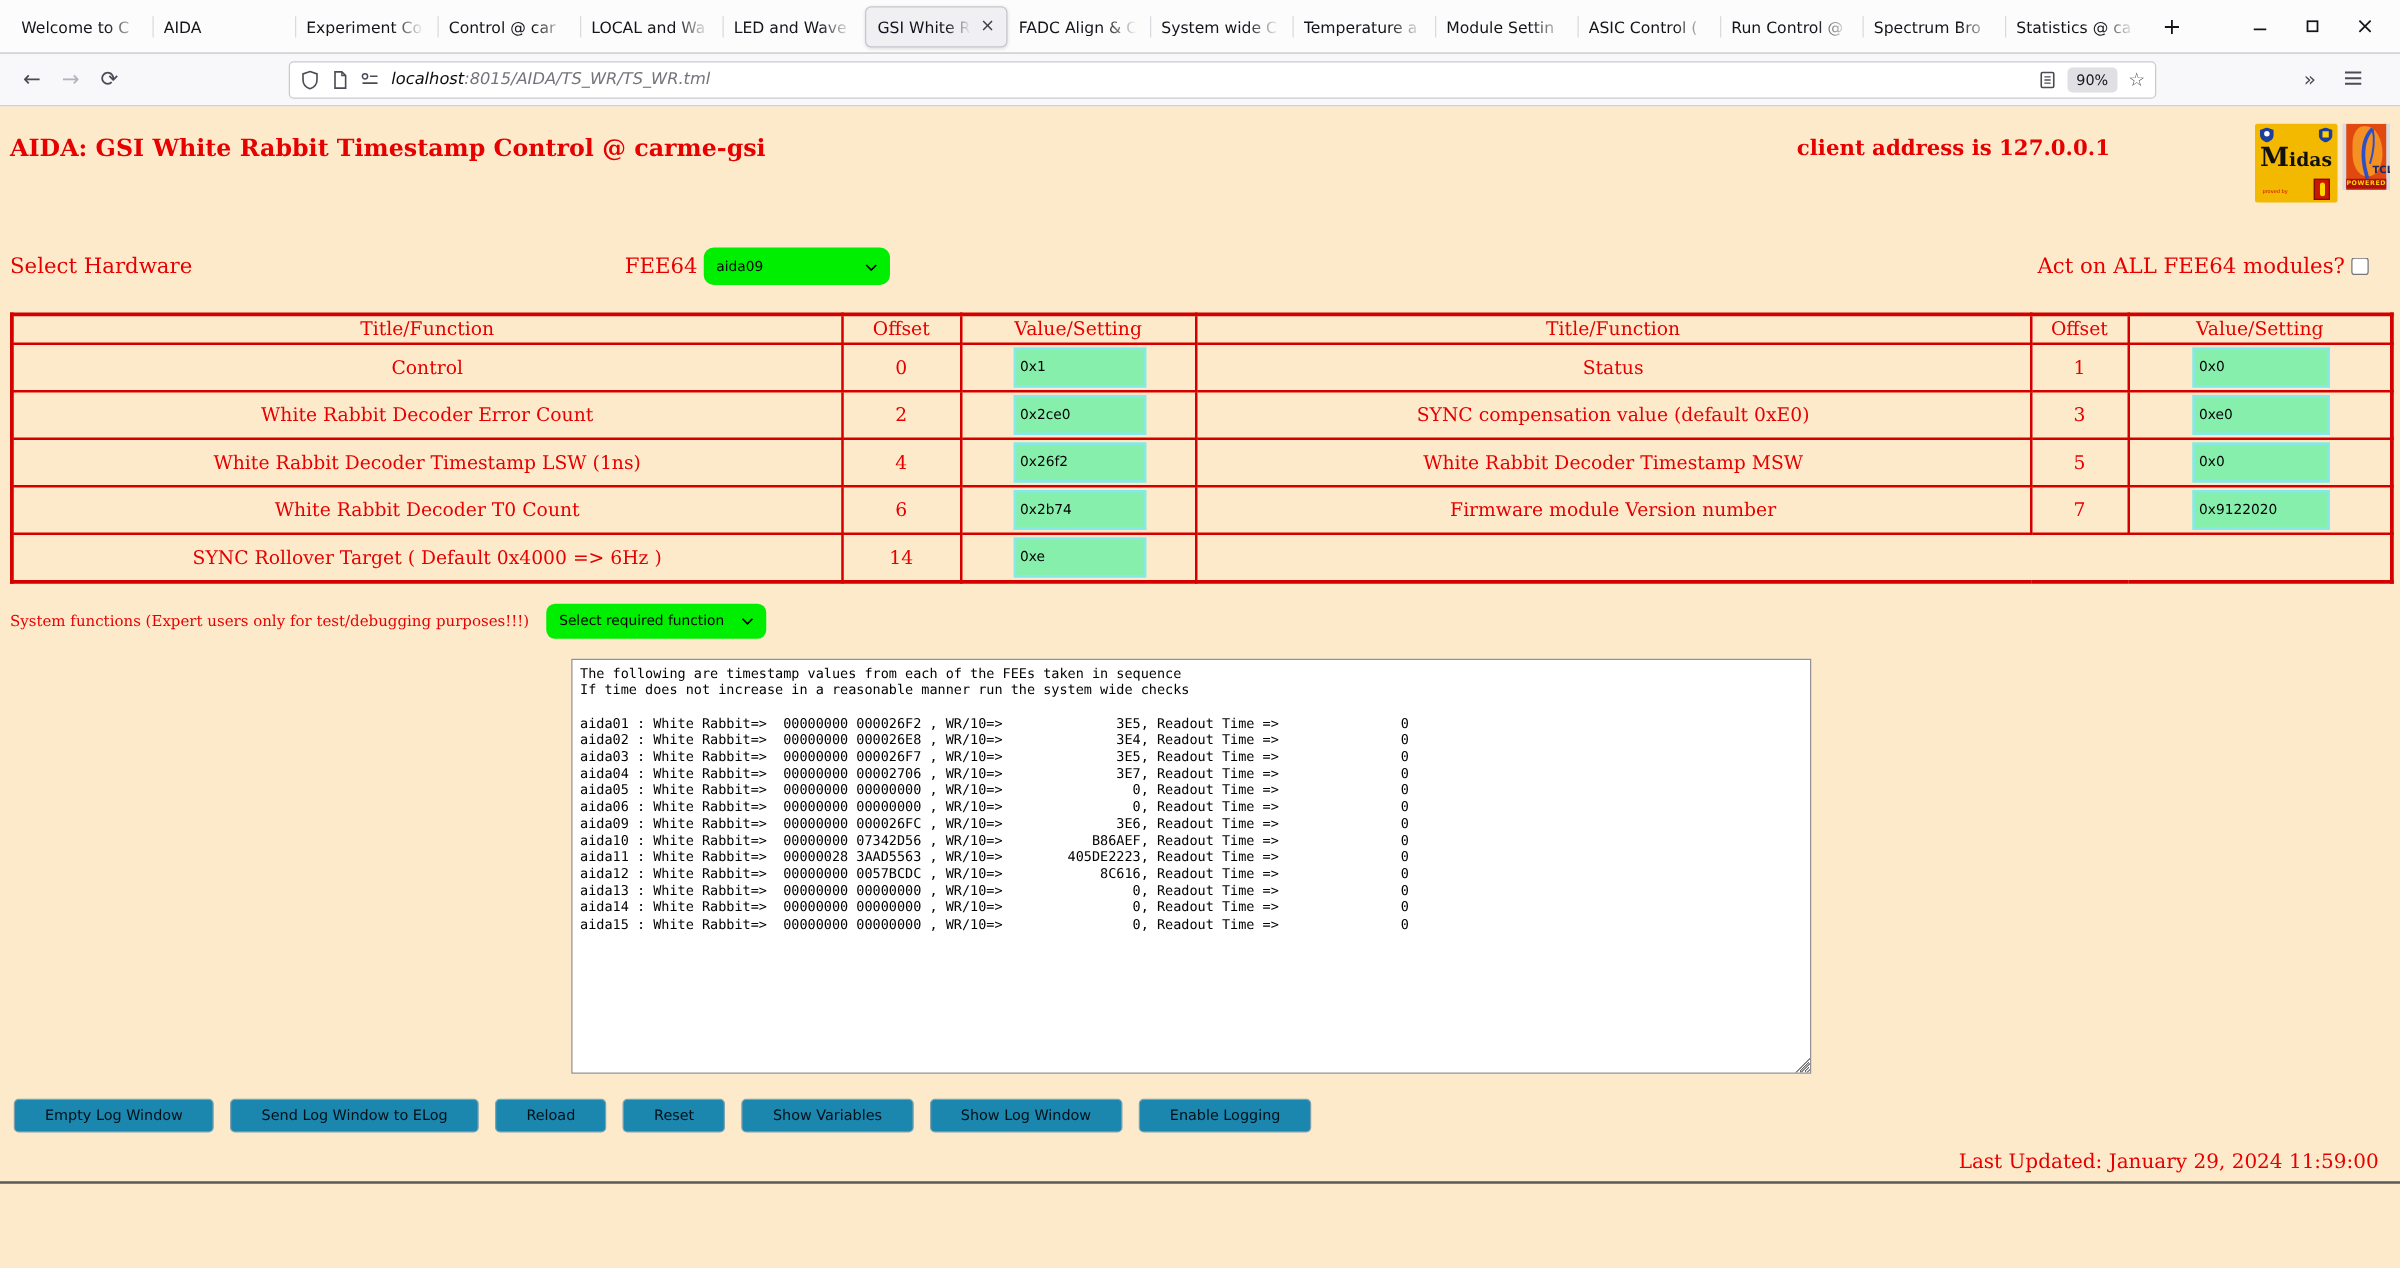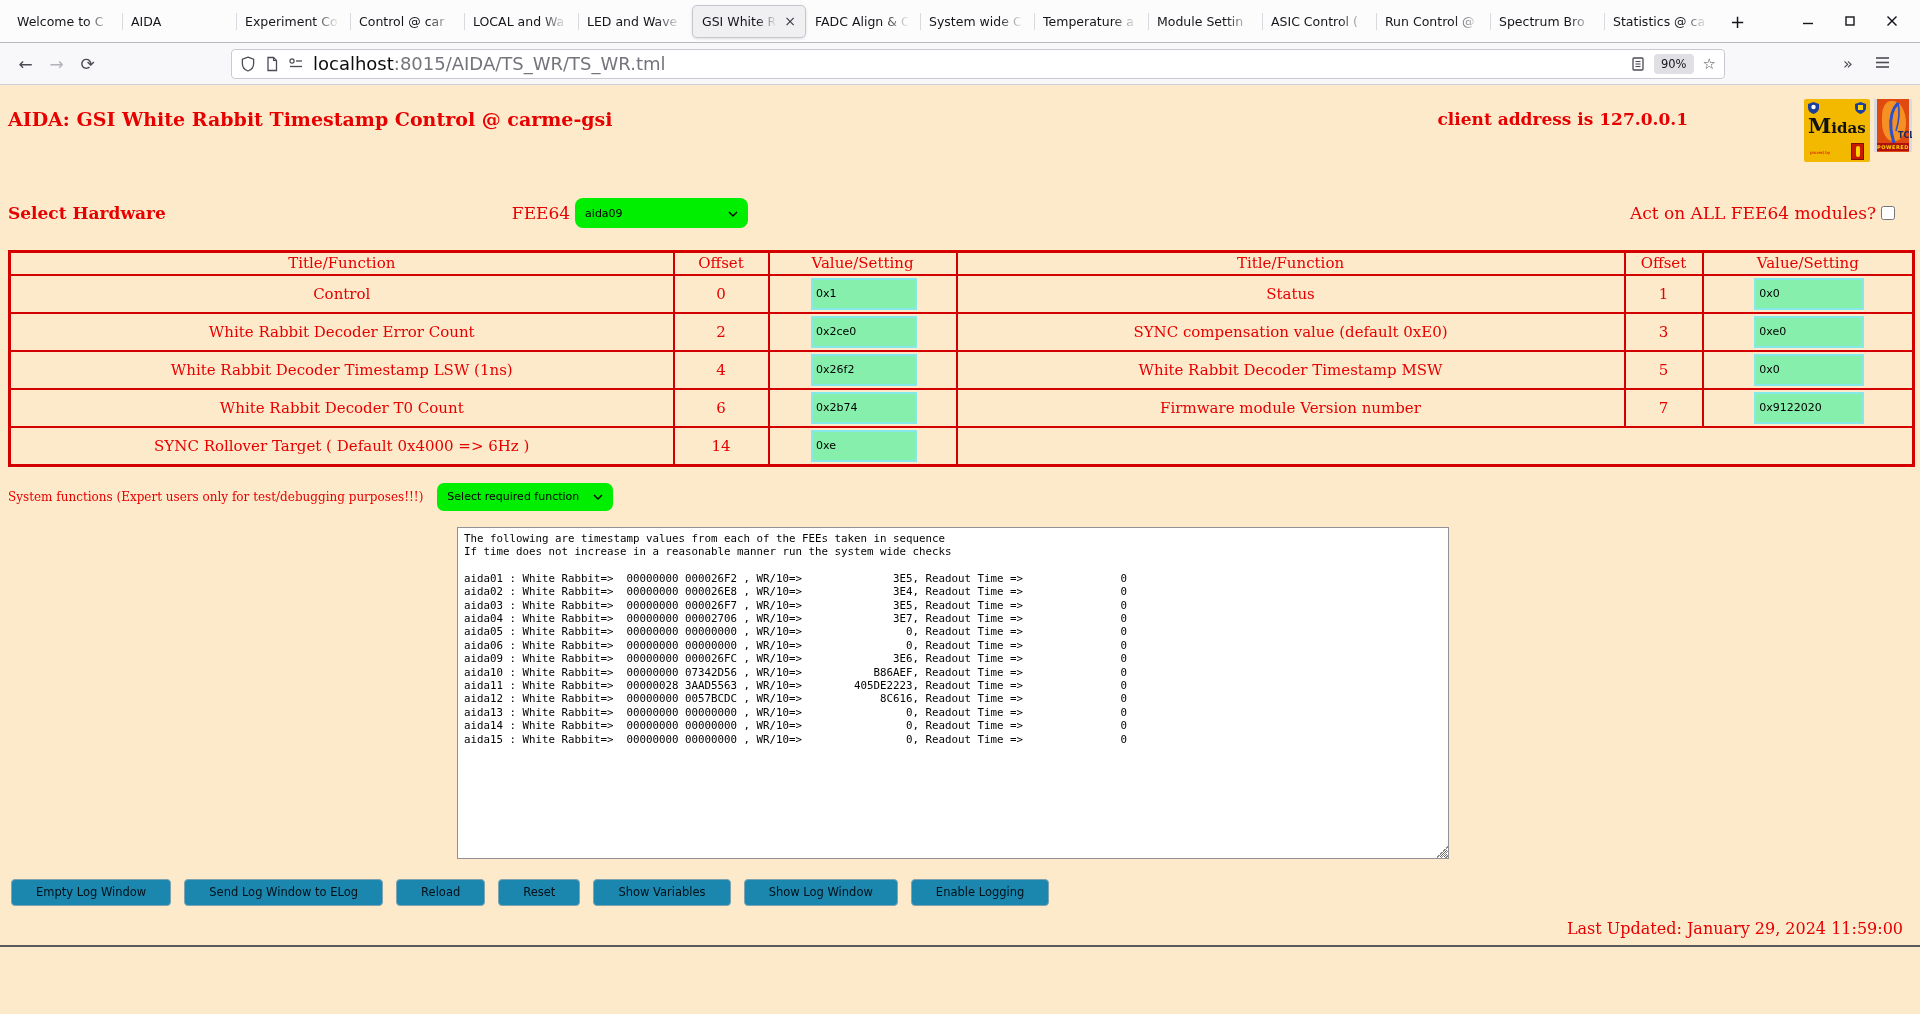--- a/index.html
+++ b/index.html
@@ -25,21 +25,21 @@
   .win-btn svg { display:block; }
 
   .navbar { height:42px; background:#f8f8fa; display:flex; align-items:center;
             padding:0 10px; border-bottom:1px solid #cfcfd6; }
   .nav-icon { width:31px; text-align:center; font-size:17px; color:#4b4b55; cursor:pointer; }
   .nav-icon.disabled { color:#b3b3bb; }
   .urlbar { margin-left:128px; width:1494px; height:30px; background:#ffffff;
             border:1px solid #c9c9d2; border-radius:4px; display:flex; align-items:center;
             padding:0 8px; gap:9px; }
   .urlbar svg { flex:none; }
-  .url-text { font-size:18px; color:#0c0c0d; white-space:nowrap; }
+  .url-text { font-size:13px; color:#0c0c0d; white-space:nowrap;font-style:italic; }
   .url-text .url-path { color:#74747c; }
   .url-spacer { flex:1; }
   .zoom-pill { background:#dfdfe4; border-radius:4px; font-size:11.5px; color:#15141a;
                padding:3px 7px; cursor:pointer; }
   .star { font-size:15px; color:#4b4b55; cursor:pointer; }
   .overflow-chevrons { margin-left:118px; font-size:16px; color:#4b4b55; letter-spacing:-2px; cursor:pointer; }
   .hamburger { margin-left:24px; cursor:pointer; }
 
   
   .page { padding:0; color:#e60000; }
@@ -64,27 +64,27 @@
 
   .tcl-logo { width:38px; height:53px; background:#d8dbe0; position:relative; overflow:hidden; }
   .tcl-inner { position:absolute; left:3px; top:0; width:32px; height:53px; background:#e04a10; }
   .tcl-flame { position:absolute; left:8px; top:2px; width:24px; height:40px; background:#f59023;
                border-radius:40% 60% 50% 50%; }
   .tcl-text { position:absolute; left:24px; bottom:12px; font-size:8px; font-weight:bold; color:#172a66; }
   .tcl-band { position:absolute; left:3px; bottom:1px; width:32px; background:#b01010; color:#ffd400;
               font-size:5px; font-weight:bold; text-align:center; padding:1px 0; letter-spacing:.5px; }
 
   .hw-row { display:flex; align-items:center; padding:0 8px; margin-top:36px; height:30px; }
-  .hw-label { font-family:"DejaVu Serif", serif; font-weight:bold; font-size:17px; }
+  .hw-label { font-family:"DejaVu Serif", serif; font-weight:normal; font-size:17px; }
   .fee64-label { font-family:"DejaVu Serif", serif; font-size:17px; margin-left:346px; }
   .green-select { background:#00ee00; color:#000; border-radius:8px; height:30px;
                   display:flex; align-items:center; font-size:11px; padding:0 10px;
                   cursor:pointer; position:relative; }
   .green-select .chev { margin-left:auto; }
-  .fee64-select { width:173px; margin-left:5px; }
+  .fee64-select { width:149px; margin-left:5px; }
   .act-all { margin-left:auto; display:flex; align-items:center; gap:5px;
              font-family:"DejaVu Serif", serif; font-size:17px; margin-right:17px; }
   .act-all input { width:14px; height:14px; }
 
   table.regs { border-collapse:collapse; table-layout:fixed; width:1904px; margin:22px 8px 0 8px;
                border:3px solid #d40000; font-family:"DejaVu Serif", serif; }
   table.regs th, table.regs td { border:2.5px solid #d40000; text-align:center;
                font-weight:normal; color:#e60000; font-size:15px; overflow:hidden; }
   table.regs th { height:23px; }
   table.regs td { height:28px;margin-top:30px; }

